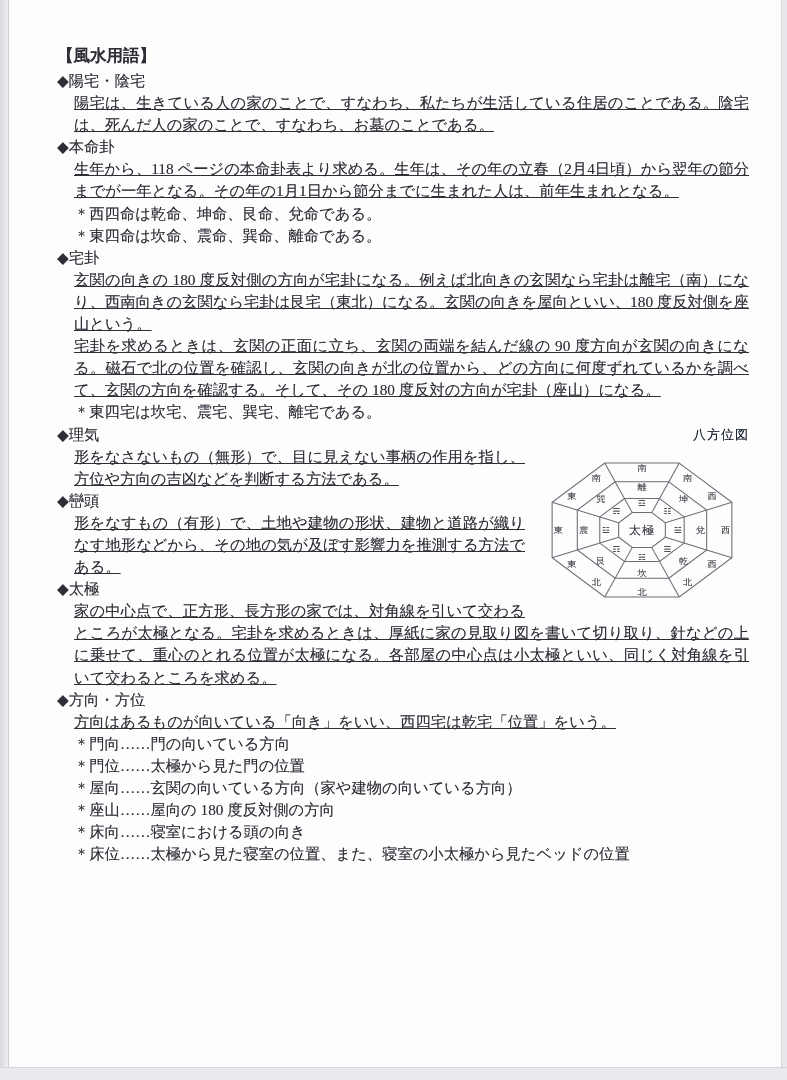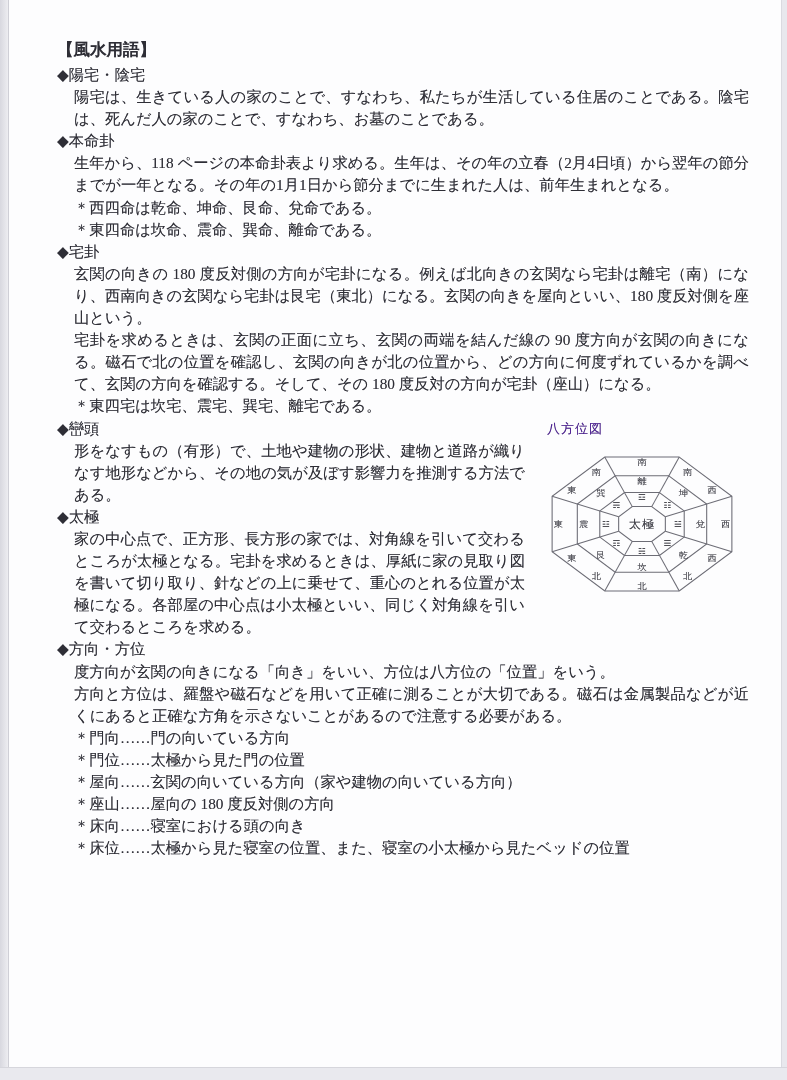--- a/index.html
+++ b/index.html
@@ -9,31 +9,31 @@
     font-family:"Liberation Serif","DejaVu Serif",serif;
   }
   .edge-left{position:absolute;left:0;top:0;width:8px;height:100%;
     background:linear-gradient(90deg,#d8d8df,#ededf1);border-right:1px solid #cfcfd6;}
   .edge-right{position:absolute;right:0;top:0;width:5px;height:100%;
     background:#e8e8ed;border-left:1px solid #dadae0;}
   .edge-bottom{position:absolute;left:0;bottom:0;width:100%;height:12px;
     background:#e9e9ee;border-top:1px solid #d6d6dc;z-index:3;}
   .page{position:absolute;left:9px;right:6px;top:0;bottom:12px;background:#fdfdfe;}
   .content{
-    position:absolute;left:48px;top:38px;width:692px;
+    position:absolute;left:48px;top:44px;width:692px;
     font-size:15.3px;line-height:22.1px;color:#2e2e36;
     text-shadow:0 0 0.6px rgba(50,50,60,.45);
   }
   .doc-title{font-size:16.5px;font-weight:bold;margin:0 0 2px 0;line-height:24px;}
   .sec-h{margin:0;font-size:inherit;font-weight:normal;}
-  .para{margin:0;padding-left:17px;text-align:justify;}
+  .para{margin:0;padding-left:17px;text-align:justify;text-decoration:underline;}
   .note,.kana-line{padding-left:17px;}
   .grp{position:relative;}
   .fig{float:right;width:214px;margin:0 0 2px 10px;}
-  .fig-caption{text-align:left;font-size:13px;line-height:17px;color:#4c1d95;
+  .fig-caption{text-align:right;font-size:13px;line-height:17px;color:#0f172a;
     letter-spacing:1px;margin:0 0 1px 12px;}
   .octagon-svg{display:block;}
   .octagon-svg polygon,.octagon-svg line{fill:none;stroke:#6d6d76;stroke-width:1.1;}
   .lbl{fill:#4a4a52;font-size:9.5px;text-anchor:middle;font-family:"Liberation Serif","DejaVu Serif",serif;}
   .tri{fill:#2c2c33;font-size:9px;text-anchor:middle;}
   .ctr{fill:#3e3e46;font-size:12.5px;text-anchor:middle;letter-spacing:1px;}
 </style>
 </head>
 <body>
 
@@ -113,36 +113,39 @@
           <text class="tri" x="110" y="127.7">☵</text>
           <text class="tri" x="83.8" y="119.0">☶</text>
           <text class="tri" x="73" y="98.1">☳</text>
           <text class="tri" x="83.8" y="77.3">☴</text>
 
           <text class="ctr" x="110" y="99.5">太極</text>
         </svg>
       </figure>
 
 
+      <section>
+        <h2 class="sec-h">◆理気</h2>
+        <p class="para">形をなさないもの（無形）で、目に見えない事柄の作用を指し、方位や方向の吉凶などを判断する方法である。</p>
+      </section>
     </div>
 
     <section>
       <h2 class="sec-h">◆巒頭</h2>
       <p class="para">形をなすもの（有形）で、土地や建物の形状、建物と道路が織りなす地形などから、その地の気が及ぼす影響力を推測する方法である。</p>
     </section>
 
     <section>
       <h2 class="sec-h">◆太極</h2>
       <p class="para">家の中心点で、正方形、長方形の家では、対角線を引いて交わるところが太極となる。宅卦を求めるときは、厚紙に家の見取り図を書いて切り取り、針などの上に乗せて、重心のとれる位置が太極になる。各部屋の中心点は小太極といい、同じく対角線を引いて交わるところを求める。</p>
     </section>
 
     <section>
       <h2 class="sec-h">◆方向・方位</h2>
-      <p class="para">度方向が玄関の向きになる「向き」をいい、方位は八方位の「位置」をいう。</p>
-      <p class="para">方向と方位は、羅盤や磁石などを用いて正確に測ることが大切である。磁石は金属製品などが近くにあると正確な方角を示さないことがあるので注意する必要がある。</p>
+      <p class="para">方向はあるものが向いている「向き」をいい、西四宅は乾宅「位置」をいう。</p>
       <div class="note">＊門向……門の向いている方向</div>
       <div class="note">＊門位……太極から見た門の位置</div>
       <div class="note">＊屋向……玄関の向いている方向（家や建物の向いている方向）</div>
       <div class="note">＊座山……屋向の 180 度反対側の方向</div>
       <div class="note">＊床向……寝室における頭の向き</div>
       <div class="note">＊床位……太極から見た寝室の位置、また、寝室の小太極から見たベッドの位置</div>
     </section>
 
   </div>
 </div>

